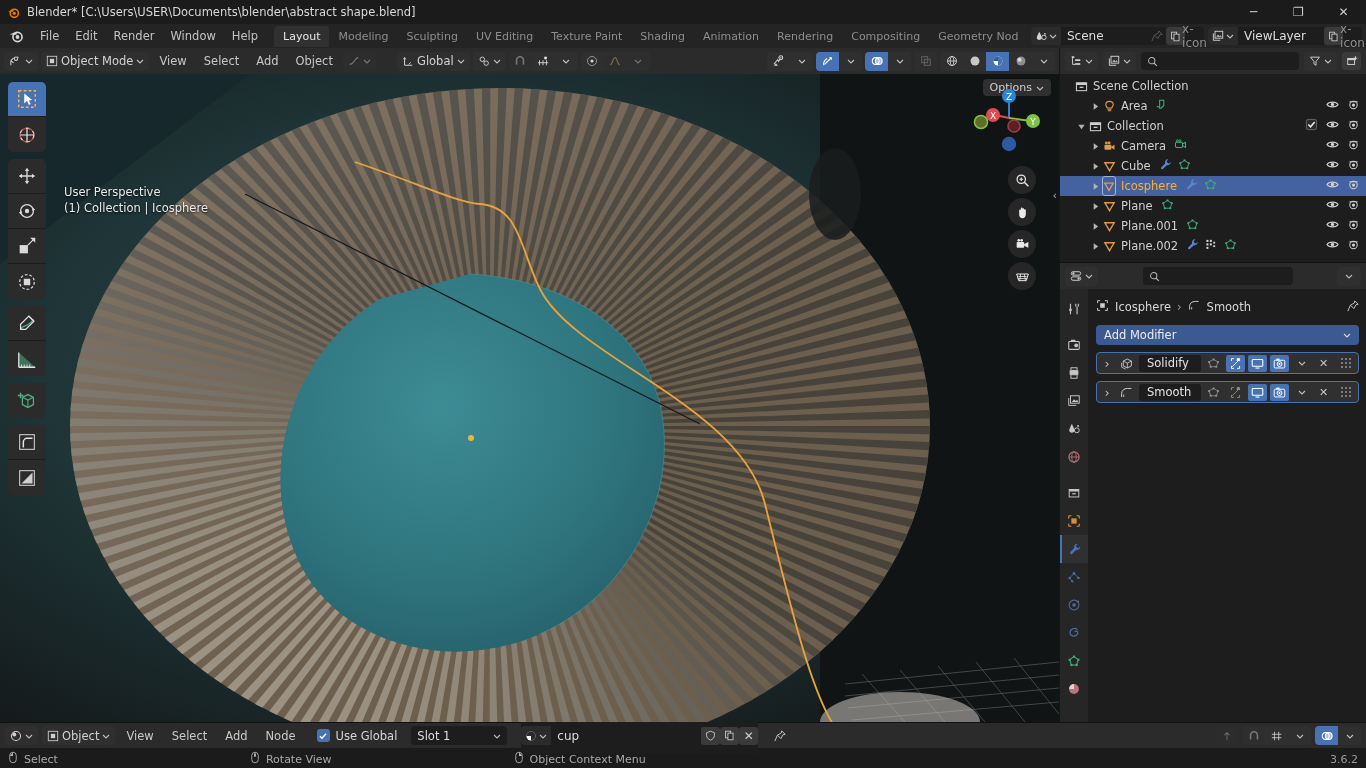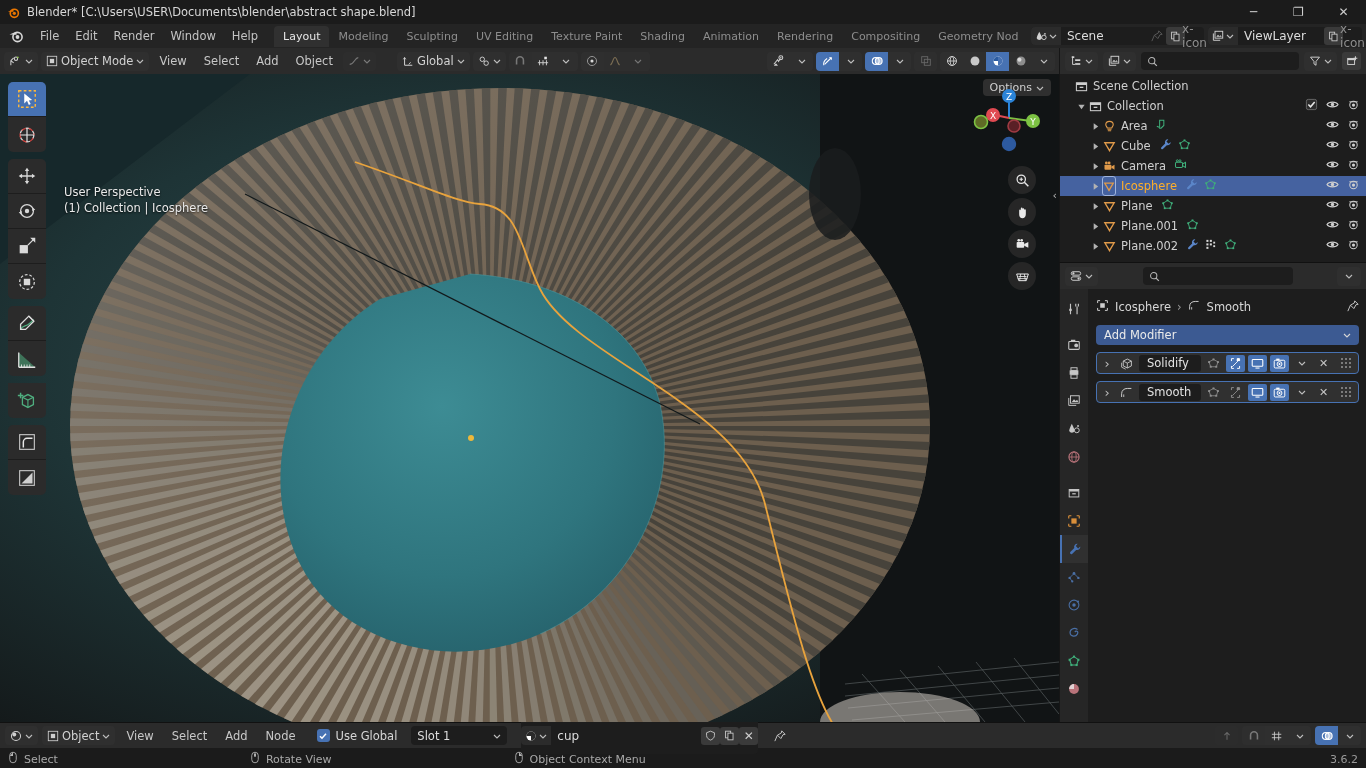--- a/index.html
+++ b/index.html
@@ -804,20 +804,52 @@
                 <rect x="1.5" y="3" width="11" height="8.5" fill="none" stroke="#cfcfcf" stroke-width="1.1"></rect>
                 <rect x="1.5" y="3" width="11" height="2.4" fill="#cfcfcf"></rect>
                 <rect x="5" y="7.2" width="4" height="1.4" fill="#cfcfcf"></rect>
               </svg>
           </span>
           <span class="otl-label">Scene Collection</span>
         </div>
 
         <div id="otl-rows">
             <div class="otl-row">
+              <span style="width:28px"></span>
+              <span class="disc">
+                <svg viewBox="0 0 10 10" width="9" height="9">
+                  <path d="M3 1.5 L3 8.5 L8 5 Z" fill="#b2b2b2"></path>
+                </svg>
+              </span>
+              <span class="disc">
+                <svg viewBox="0 0 14 14" width="13" height="13">
+                  <path d="M7 1.5 C4.4 1.5 3 3.3 3 5 C3 6.6 4.4 7.3 4.6 8.6 L9.4 8.6 C9.6 7.3 11 6.6 11 5 C11 3.3 9.6 1.5 7 1.5Z" fill="none" stroke="#e09a4a" stroke-width="1.2"></path>
+                  <path d="M4.8 10 L9.2 10 M5.2 11.6 L8.8 11.6" stroke="#e09a4a" stroke-width="1.2"></path>
+                </svg>
+              </span>
+              <span class="otl-label">Area</span>
+              <span class="otl-icons">
+                <span><svg viewBox="0 0 14 14" width="13" height="13">
+                    <path d="M5 2.5 L9.5 2.5 L9.5 8 L6.5 11 L5 11Z" fill="none" stroke="#3fae7a" stroke-width="1.1"></path>
+                    <path d="M2 8.8 L4.4 9.9" stroke="#3fae7a" stroke-width="1.1"></path>
+                  </svg></span>
+              </span>
+              <span class="otl-right">
+                <span><svg viewBox="0 0 14 14" width="13" height="13">
+                    <path d="M1 7 C3 3.6 11 3.6 13 7 C11 10.4 3 10.4 1 7Z" fill="none" stroke="#cfcfcf" stroke-width="1.1"></path>
+                    <circle cx="7" cy="7" r="1.9" fill="#cfcfcf"></circle>
+                  </svg></span>
+                <span><svg viewBox="0 0 14 14" width="13" height="13">
+                    <circle cx="7" cy="7.6" r="4" fill="none" stroke="#cfcfcf" stroke-width="1.1"></circle>
+                    <circle cx="7" cy="7.6" r="1.7" fill="#cfcfcf"></circle>
+                    <path d="M2.5 3.6 L11.5 3.6 L11.5 4.6 L2.5 4.6Z" fill="#cfcfcf"></path>
+                  </svg></span>
+              </span>
+            </div>
+            <div class="otl-row">
               <span style="width:14px"></span>
               <span class="disc">
                 <svg viewBox="0 0 10 10" width="9" height="9">
                   <path d="M1.5 3 L8.5 3 L5 8 Z" fill="#b2b2b2"></path>
                 </svg>
               </span>
               <span class="disc">
                 <svg viewBox="0 0 14 14" width="13" height="13">
                   <rect x="1.5" y="3" width="11" height="8.5" fill="none" stroke="#cfcfcf" stroke-width="1.1"></rect>
                   <rect x="1.5" y="3" width="11" height="2.4" fill="#cfcfcf"></rect>
@@ -843,29 +875,33 @@
             </div>
             <div class="otl-row">
               <span style="width:28px"></span>
               <span class="disc">
                 <svg viewBox="0 0 10 10" width="9" height="9">
                   <path d="M3 1.5 L3 8.5 L8 5 Z" fill="#b2b2b2"></path>
                 </svg>
               </span>
               <span class="disc">
                 <svg viewBox="0 0 14 14" width="13" height="13">
-                  <path d="M7 1.5 C4.4 1.5 3 3.3 3 5 C3 6.6 4.4 7.3 4.6 8.6 L9.4 8.6 C9.6 7.3 11 6.6 11 5 C11 3.3 9.6 1.5 7 1.5Z" fill="none" stroke="#e09a4a" stroke-width="1.2"></path>
-                  <path d="M4.8 10 L9.2 10 M5.2 11.6 L8.8 11.6" stroke="#e09a4a" stroke-width="1.2"></path>
-                </svg>
-              </span>
-              <span class="otl-label">Area</span>
+                  <rect x="1.6" y="5" width="7.4" height="5.4" rx="1" fill="#e09a4a"></rect>
+                  <path d="M9 7 L12.4 5 L12.4 10.4 L9 8.4Z" fill="#e09a4a"></path>
+                  <circle cx="3.6" cy="3.2" r="1.5" fill="#e09a4a"></circle>
+                  <circle cx="6.6" cy="3.2" r="1.5" fill="#e09a4a"></circle>
+                </svg>
+              </span>
+              <span class="otl-label">Camera</span>
               <span class="otl-icons">
                 <span><svg viewBox="0 0 14 14" width="13" height="13">
-                    <path d="M5 2.5 L9.5 2.5 L9.5 8 L6.5 11 L5 11Z" fill="none" stroke="#3fae7a" stroke-width="1.1"></path>
-                    <path d="M2 8.8 L4.4 9.9" stroke="#3fae7a" stroke-width="1.1"></path>
+                    <rect x="1.6" y="4.6" width="7.6" height="5.6" rx="1.2" fill="none" stroke="#3fae7a" stroke-width="1.1"></rect>
+                    <path d="M9.2 6.4 L12.4 4.6 L12.4 10.2 L9.2 8.4Z" fill="none" stroke="#3fae7a" stroke-width="1.1"></path>
+                    <circle cx="3.6" cy="3" r="1.1" fill="none" stroke="#3fae7a" stroke-width="1"></circle>
+                    <circle cx="6.4" cy="3" r="1.1" fill="none" stroke="#3fae7a" stroke-width="1"></circle>
                   </svg></span>
               </span>
               <span class="otl-right">
                 <span><svg viewBox="0 0 14 14" width="13" height="13">
                     <path d="M1 7 C3 3.6 11 3.6 13 7 C11 10.4 3 10.4 1 7Z" fill="none" stroke="#cfcfcf" stroke-width="1.1"></path>
                     <circle cx="7" cy="7" r="1.9" fill="#cfcfcf"></circle>
                   </svg></span>
                 <span><svg viewBox="0 0 14 14" width="13" height="13">
                     <circle cx="7" cy="7.6" r="4" fill="none" stroke="#cfcfcf" stroke-width="1.1"></circle>
                     <circle cx="7" cy="7.6" r="1.7" fill="#cfcfcf"></circle>
@@ -890,56 +926,20 @@
                 <span><svg viewBox="0 0 14 14" width="13" height="13">
                     <path d="M10 1.5 A3.2 3.2 0 0 0 6.6 5.9 L2.4 10.1 A1.3 1.3 0 0 0 4.2 11.9 L8.4 7.7 A3.2 3.2 0 0 0 12.5 4.2 L10.4 6.3 L8 3.9Z" fill="#5b86c9"></path>
                   </svg></span>
                 <span><svg viewBox="0 0 14 14" width="13" height="13">
                     <path d="M7 2.6 L11.6 5.6 L10 11 L4 11 L2.4 5.6Z" fill="none" stroke="#3fae7a" stroke-width="1"></path>
                     <rect x="6" y="1.6" width="2" height="2" fill="#3fae7a"></rect>
                     <rect x="1.4" y="4.6" width="2" height="2" fill="#3fae7a"></rect>
                     <rect x="10.6" y="4.6" width="2" height="2" fill="#3fae7a"></rect>
                     <rect x="3" y="10" width="2" height="2" fill="#3fae7a"></rect>
                     <rect x="9" y="10" width="2" height="2" fill="#3fae7a"></rect>
-                  </svg></span>
-              </span>
-              <span class="otl-right">
-                <span><svg viewBox="0 0 14 14" width="13" height="13">
-                    <path d="M1 7 C3 3.6 11 3.6 13 7 C11 10.4 3 10.4 1 7Z" fill="none" stroke="#cfcfcf" stroke-width="1.1"></path>
-                    <circle cx="7" cy="7" r="1.9" fill="#cfcfcf"></circle>
-                  </svg></span>
-                <span><svg viewBox="0 0 14 14" width="13" height="13">
-                    <circle cx="7" cy="7.6" r="4" fill="none" stroke="#cfcfcf" stroke-width="1.1"></circle>
-                    <circle cx="7" cy="7.6" r="1.7" fill="#cfcfcf"></circle>
-                    <path d="M2.5 3.6 L11.5 3.6 L11.5 4.6 L2.5 4.6Z" fill="#cfcfcf"></path>
-                  </svg></span>
-              </span>
-            </div>
-            <div class="otl-row">
-              <span style="width:28px"></span>
-              <span class="disc">
-                <svg viewBox="0 0 10 10" width="9" height="9">
-                  <path d="M3 1.5 L3 8.5 L8 5 Z" fill="#b2b2b2"></path>
-                </svg>
-              </span>
-              <span class="disc">
-                <svg viewBox="0 0 14 14" width="13" height="13">
-                  <rect x="1.6" y="5" width="7.4" height="5.4" rx="1" fill="#e09a4a"></rect>
-                  <path d="M9 7 L12.4 5 L12.4 10.4 L9 8.4Z" fill="#e09a4a"></path>
-                  <circle cx="3.6" cy="3.2" r="1.5" fill="#e09a4a"></circle>
-                  <circle cx="6.6" cy="3.2" r="1.5" fill="#e09a4a"></circle>
-                </svg>
-              </span>
-              <span class="otl-label">Camera</span>
-              <span class="otl-icons">
-                <span><svg viewBox="0 0 14 14" width="13" height="13">
-                    <rect x="1.6" y="4.6" width="7.6" height="5.6" rx="1.2" fill="none" stroke="#3fae7a" stroke-width="1.1"></rect>
-                    <path d="M9.2 6.4 L12.4 4.6 L12.4 10.2 L9.2 8.4Z" fill="none" stroke="#3fae7a" stroke-width="1.1"></path>
-                    <circle cx="3.6" cy="3" r="1.1" fill="none" stroke="#3fae7a" stroke-width="1"></circle>
-                    <circle cx="6.4" cy="3" r="1.1" fill="none" stroke="#3fae7a" stroke-width="1"></circle>
                   </svg></span>
               </span>
               <span class="otl-right">
                 <span><svg viewBox="0 0 14 14" width="13" height="13">
                     <path d="M1 7 C3 3.6 11 3.6 13 7 C11 10.4 3 10.4 1 7Z" fill="none" stroke="#cfcfcf" stroke-width="1.1"></path>
                     <circle cx="7" cy="7" r="1.9" fill="#cfcfcf"></circle>
                   </svg></span>
                 <span><svg viewBox="0 0 14 14" width="13" height="13">
                     <circle cx="7" cy="7.6" r="4" fill="none" stroke="#cfcfcf" stroke-width="1.1"></circle>
                     <circle cx="7" cy="7.6" r="1.7" fill="#cfcfcf"></circle>

